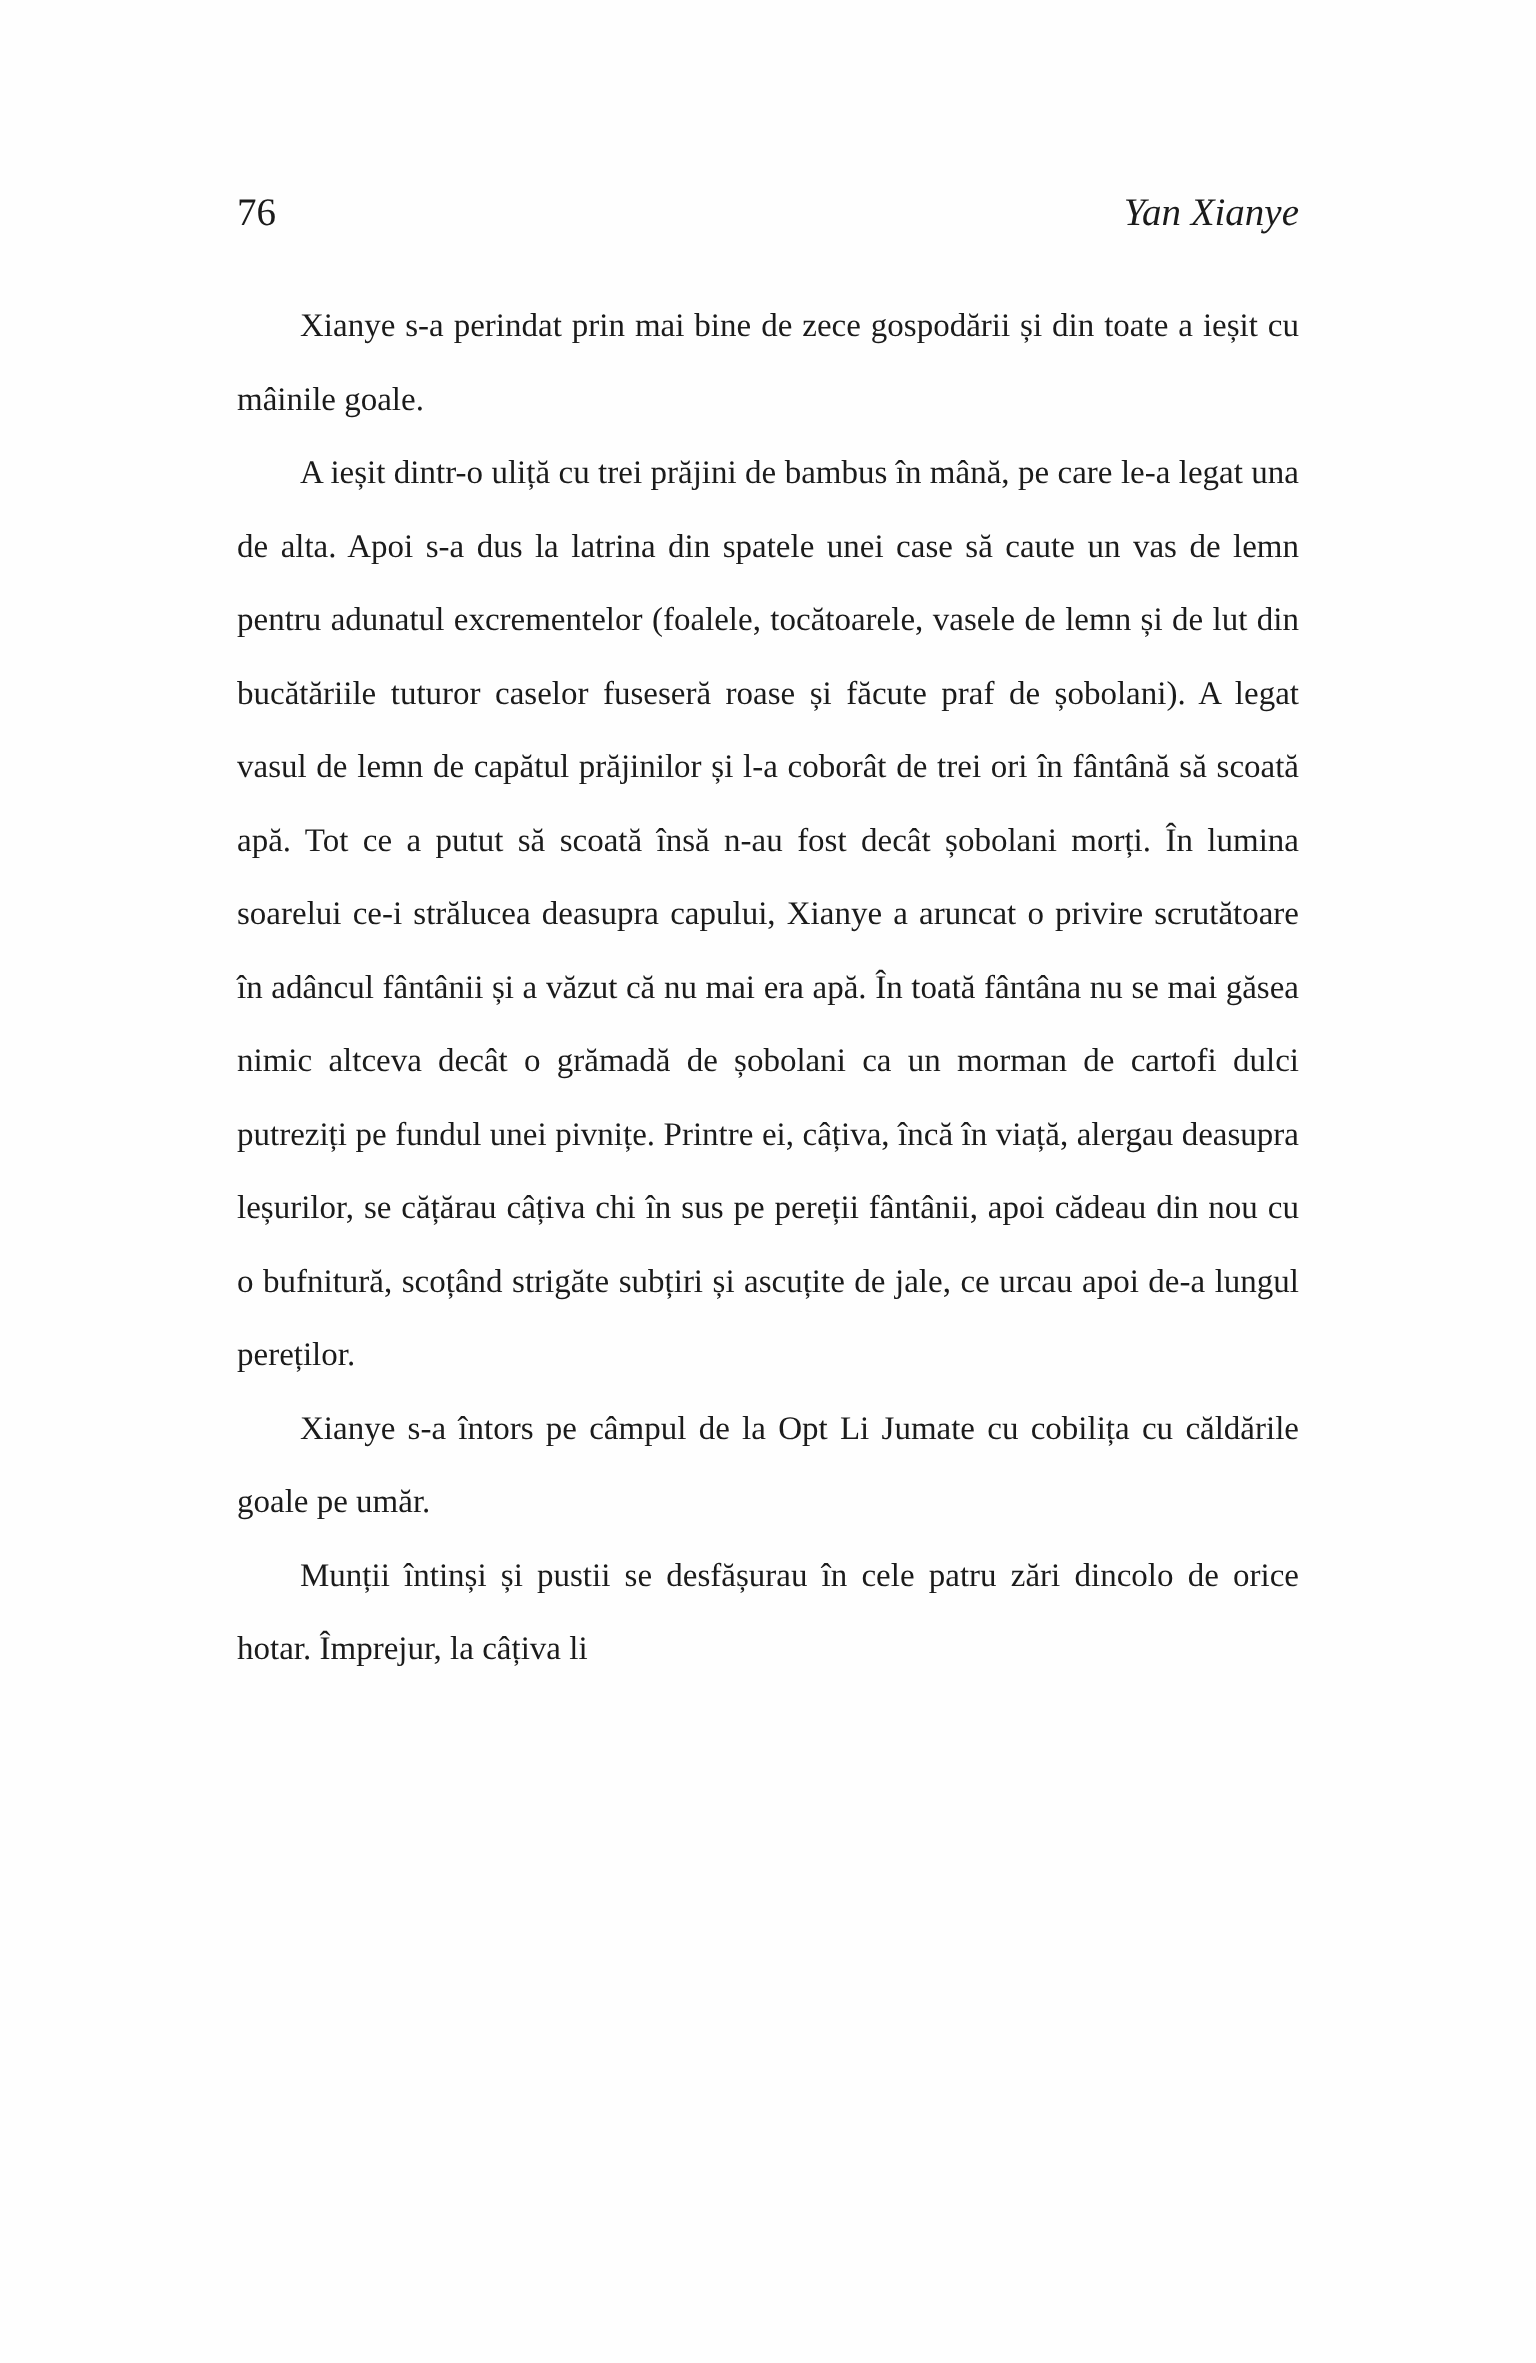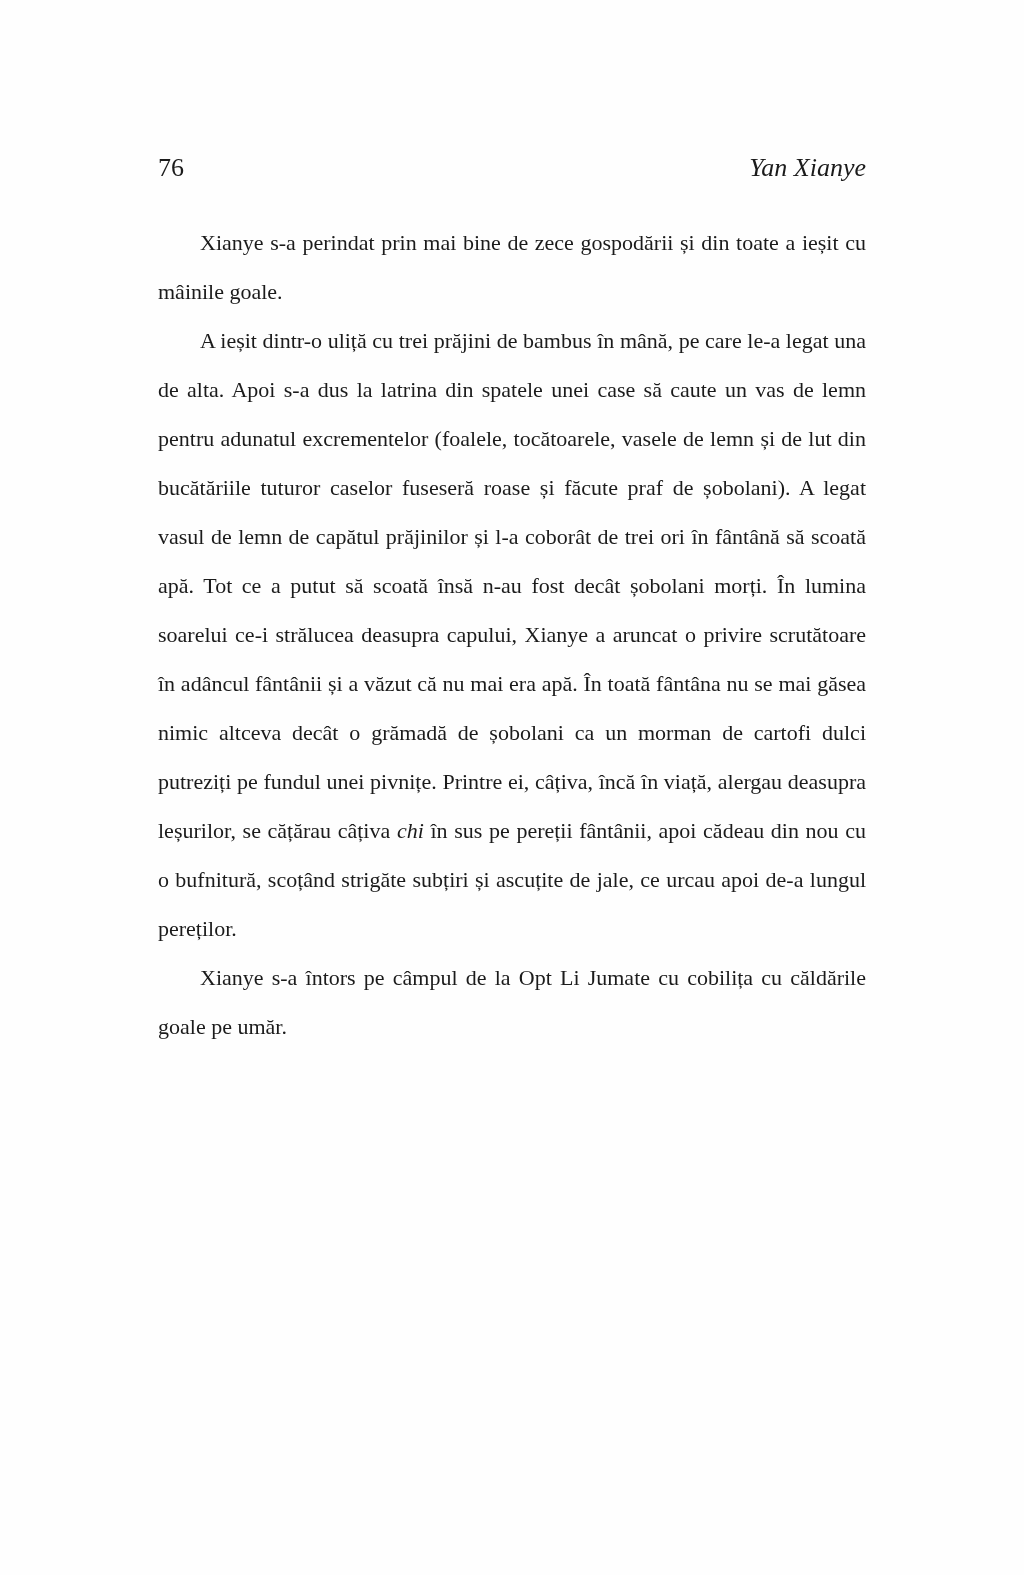--- a/index.html
+++ b/index.html
@@ -18,44 +18,43 @@
     padding: 126px 158px 0 158px;
     overflow: hidden;
   }
   .running-head {
     display: flex;
     justify-content: space-between;
     align-items: center;
     font-size: 26px;
     line-height: 32px;
     margin-bottom: 34px;
-    margin-top: 26px;
   }
   .running-head .author {
     font-style: italic;
   }
   .content p {
     margin: 0;
     text-indent: 42px;
     text-align: justify;
     font-size: 22px;
     line-height: 49px;
     hyphens: auto;
     -webkit-hyphens: auto;
   }
   .italic {
-    font-style: italic;
   }
 </style>
 </head>
 <body>
 
 <div class="page">
   <div class="running-head">
     <span class="page-number">76</span>
     <span class="author">Yan Xianye</span>
   </div>
   <div class="content" id="content">
       <p><span>Xianye s-a perindat prin mai bine de zece gospodării și din toate a ieșit cu mâinile goale.</span></p>
       <p><span>A ieșit dintr-o uliță cu trei prăjini de bambus în mână, pe care le-a legat una de alta. Apoi s-a dus la latrina din spatele unei case să caute un vas de lemn pentru adunatul excrementelor (foalele, tocătoarele, vasele de lemn și de lut din bucătăriile tuturor caselor fuseseră roase și făcute praf de șobolani). A legat vasul de lemn de capătul prăjinilor și l-a coborât de trei ori în fântână să scoată apă. Tot ce a putut să scoată însă n-au fost decât șobolani morți. În lumina soarelui ce-i strălucea deasupra capului, Xianye a aruncat o privire scrutătoare în adâncul fântânii și a văzut că nu mai era apă. În toată fântâna nu se mai găsea nimic altceva decât o grămadă de șobolani ca un morman de cartofi dulci putreziți pe fundul unei pivnițe. Printre ei, câțiva, încă în viață, alergau deasupra leșurilor, se cățărau câțiva </span><span class="italic">chi</span><span> în sus pe pereții fântânii, apoi cădeau din nou cu o bufnitură, scoțând strigăte subțiri și ascuțite de jale, ce urcau apoi de-a lungul pereților.</span></p>
       <p><span>Xianye s-a întors pe câmpul de la Opt Li Jumate cu cobilița cu căldările goale pe umăr.</span></p>
+      <p><span>Munții întinși și pustii se desfășurau în cele patru zări dincolo de orice hotar. Împrejur, la câțiva </span><span class="italic">li</span></p>
     </div>
 </div>
 
 </body></html>

